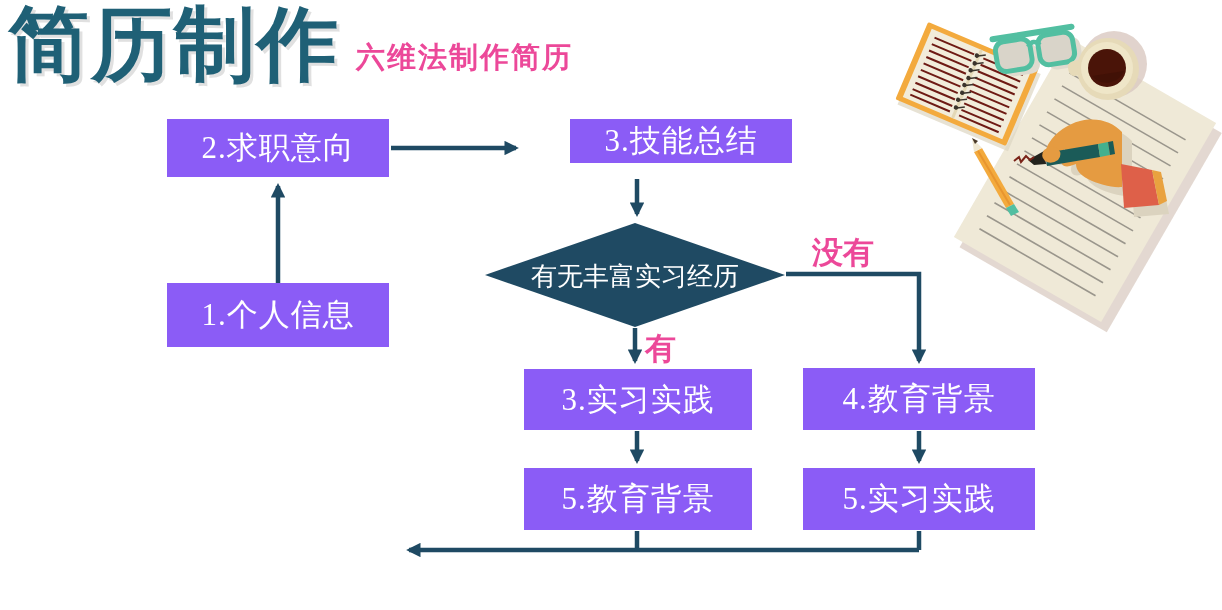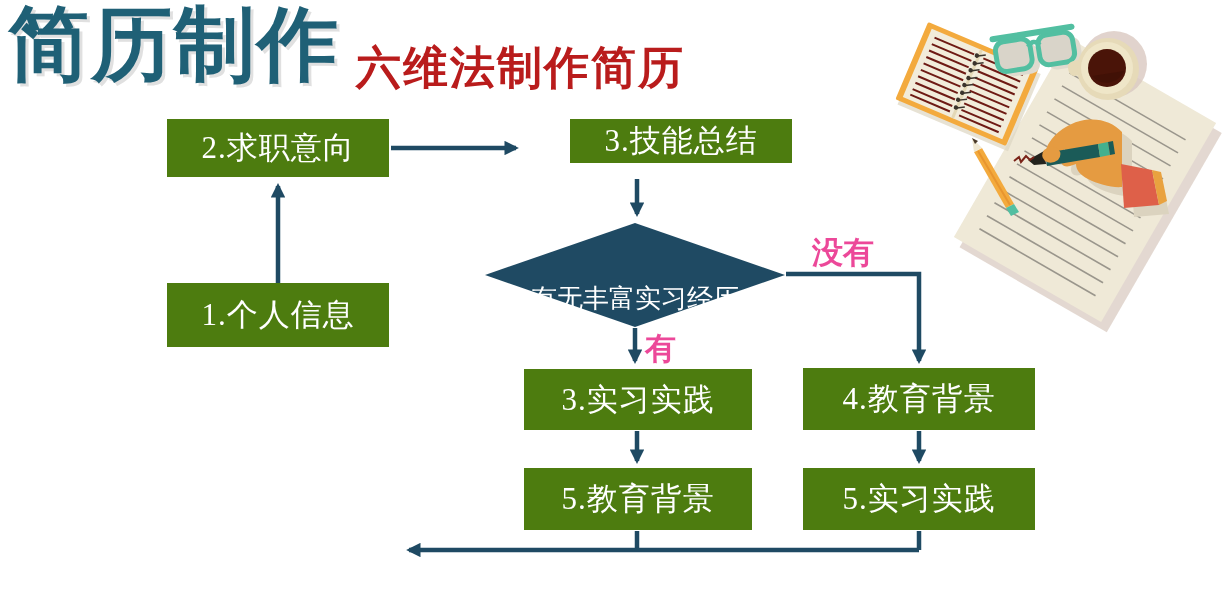--- a/index.html
+++ b/index.html
@@ -7,31 +7,31 @@
     position:relative;width:1222px;height:610px;overflow:hidden;background:#ffffff;
     font-family:"Liberation Serif", serif;
   }
   .abs{position:absolute;}
   #title{
     left:8px;top:0px;font-family:"Liberation Sans",sans-serif;
     font-size:81px;font-weight:900;letter-spacing:2px;color:#1F6076;
     text-shadow:3px 3px 0 #e0e0e0; line-height:1.1;
   }
   #subtitle{
-    left:356px;top:38px;font-size:45px;font-weight:bold;color:#b91c1c;
+    left:356px;top:38px;font-size:29px;font-weight:bold;color:#ec4899;
     font-family:"Liberation Serif",serif;letter-spacing:2px;
   }
   .node{
-    position:absolute;background:#4d7c0f;color:#ffffff;
+    position:absolute;background:#8b5cf6;color:#ffffff;
     display:flex;align-items:center;justify-content:center;
     font-size:31px;letter-spacing:1px;white-space:nowrap;
   }
   .decision-label{
     position:absolute;color:#ffffff;font-size:26px;text-align:center;
-    white-space:nowrap;letter-spacing:0px;margin-top:22px;
+    white-space:nowrap;letter-spacing:0px;
   }
   .branch-label{
     position:absolute;color:#ec4899;font-weight:bold;font-size:31px;white-space:nowrap;
   }
   svg{position:absolute;left:0;top:0;}
 </style>
 </head>
 <body>
 
 <div id="canvas">

